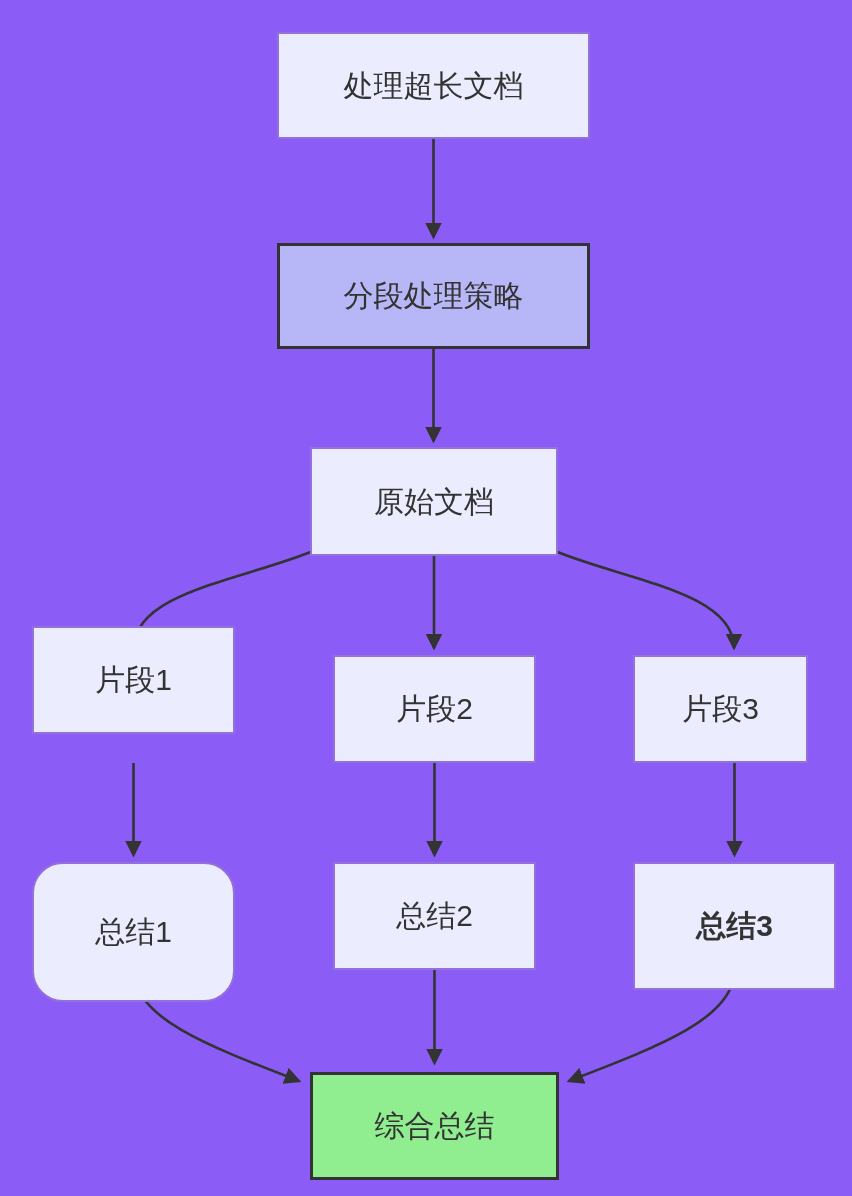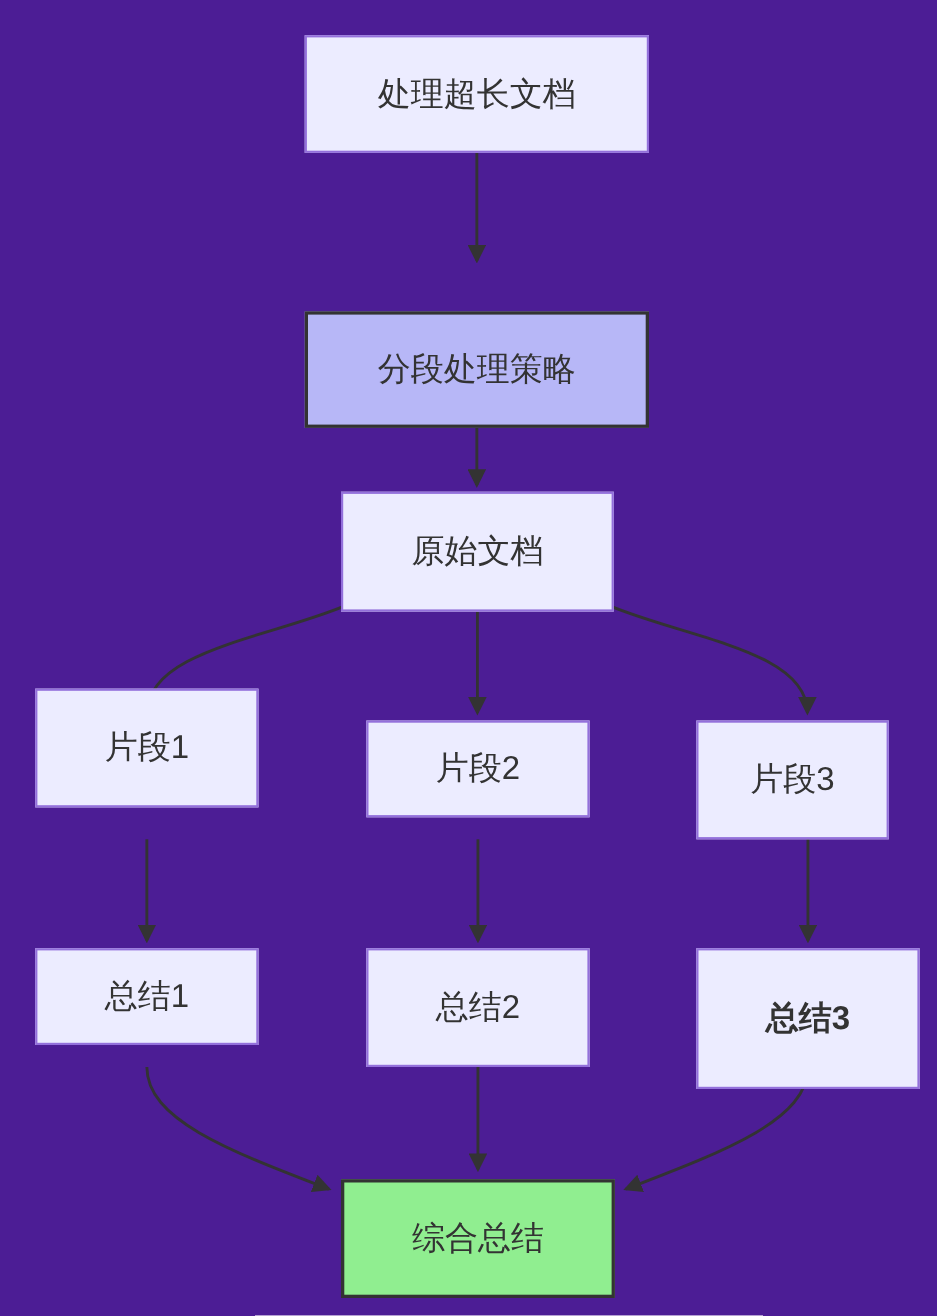--- a/index.html
+++ b/index.html
@@ -5,21 +5,21 @@
   html, body {
     margin: 0;
     padding: 0;
     background: #ffffff;
     font-family: "Liberation Sans", "DejaVu Sans", sans-serif;
   }
   #canvas {
     position: relative;
     width: 852px;
     height: 1196px;
-    background: #4c1d95;
+    background: #8b5cf6;
     overflow: hidden;
   }
   #edges {
     position: absolute;
     left: 0; top: 0;
     width: 852px;
     height: 1196px;
   }
   .edge {
     fill: none;
@@ -46,26 +46,26 @@
   .node.highlight {
     background: var(--highlight-fill, #B7B7F7);
     border: 3.5px solid var(--highlight-border, #333333);
   }
   .node.success {
     background: var(--success-fill, #90EE90);
     border: 3.5px solid var(--success-border, #333333);
   }
   
   .pos-a  { left: 277px; top: 32px;   width: 313px; height: 107px; }
-  .pos-b  { left: 277px; top: 243px;  width: 313px; height: 106px; margin-top: 40px; }
+  .pos-b  { left: 277px; top: 243px;  width: 313px; height: 106px; }
   .pos-c  { left: 310px; top: 447px;  width: 248px; height: 109px; justify-content: center; }
   .pos-d1 { left: 32px;  top: 626px;  width: 203px; height: 108px; }
-  .pos-d2 { left: 333px; top: 655px;  width: 203px; height: 88px; }
+  .pos-d2 { left: 333px; top: 655px;  width: 203px; height: 108px; }
   .pos-d3 { left: 633px; top: 655px;  width: 175px; height: 108px; }
-  .pos-e1 { left: 32px;  top: 862px;  width: 203px; height: 88px; }
+  .pos-e1 { left: 32px;  top: 862px;  width: 203px; height: 140px; border-radius: 31px; }
   .pos-e2 { left: 333px; top: 862px;  width: 203px; height: 108px; }
   .pos-e3 { left: 633px; top: 862px;  width: 203px; height: 128px; font-weight: bold; }
   .pos-f  { left: 310px; top: 1072px; width: 249px; height: 108px; }
 </style>
 </head>
 <body>
 
 <div id="canvas">
 
   <svg id="edges" viewBox="0 0 852 1196" xmlns="http://www.w3.org/2000/svg">

